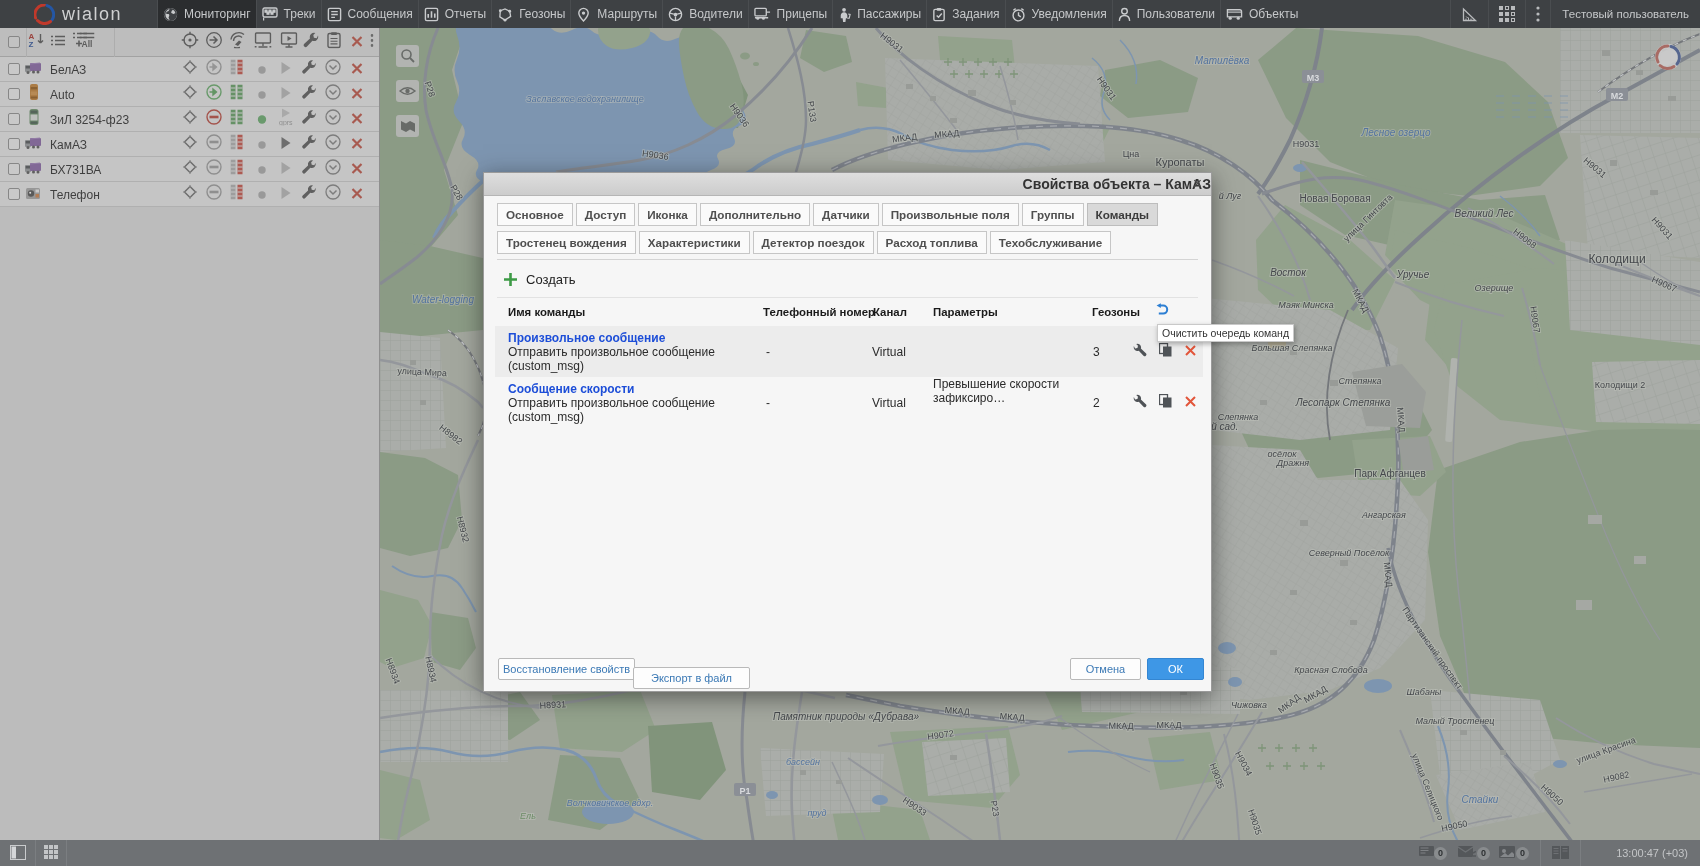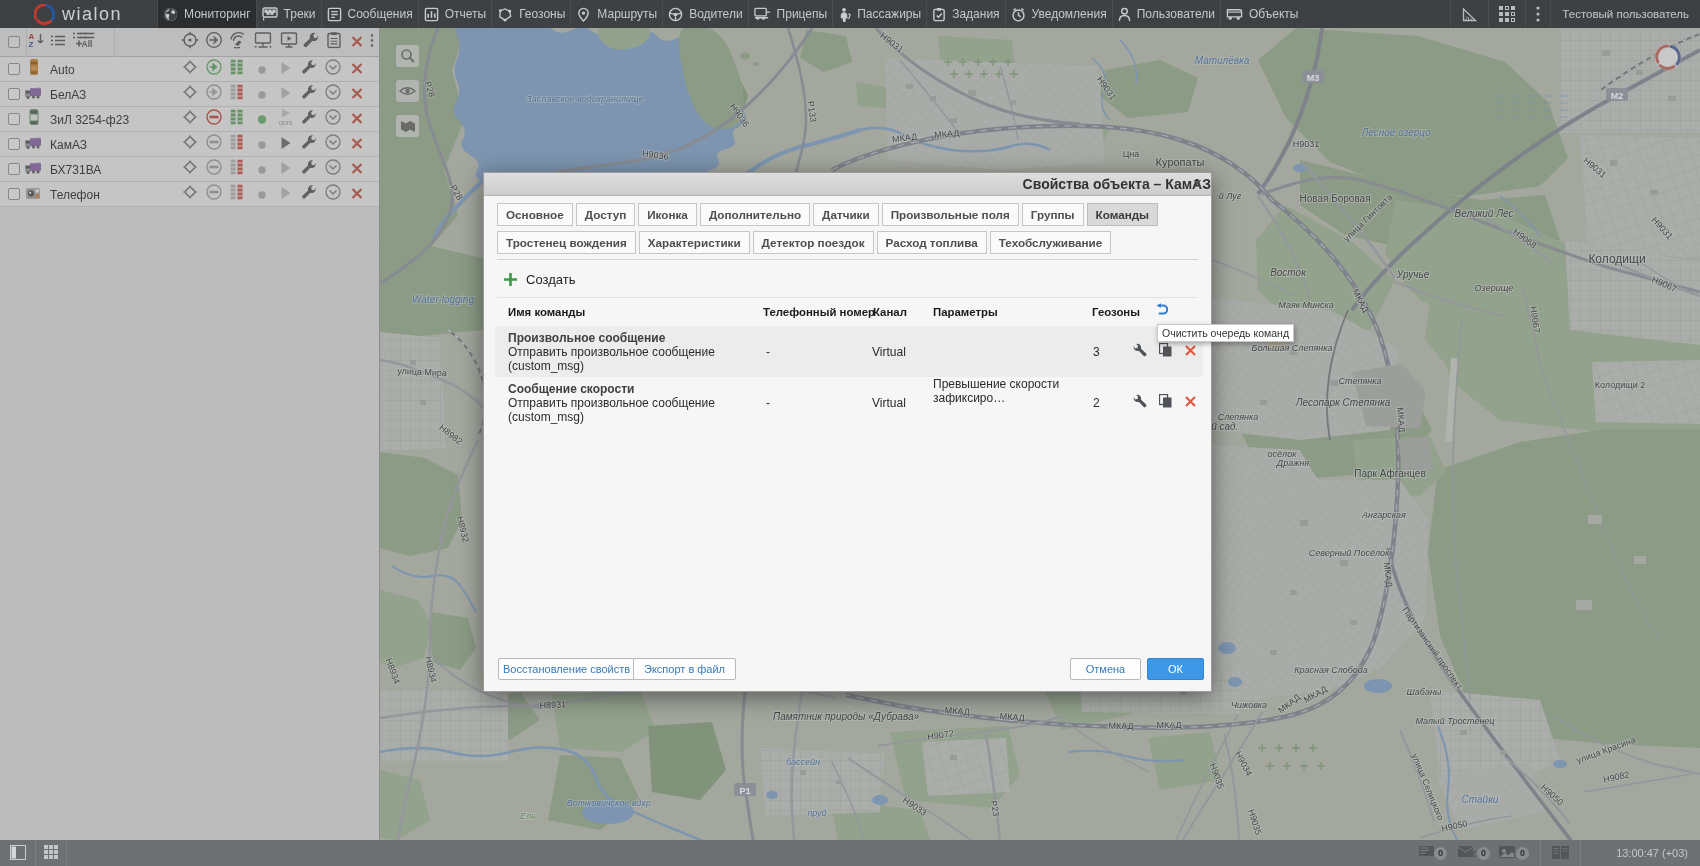--- a/index.html
+++ b/index.html
@@ -35,21 +35,21 @@
 #dtabs{padding:7px 13px 0 13px}
 .dtab{display:inline-block;height:23px;line-height:21px;padding:0 8px;border:1px solid #c6c6c6;background:#fafafa;color:#4f4f4f;font-size:11.7px;font-weight:bold;margin:0 3px 5px 0;vertical-align:top}
 .dtab.act{background:#d9d9d9;border-color:#bdbdbd;color:#3c3c3c}
 #dsep1{position:absolute;left:13px;right:13px;top:86px;border-top:1px solid #d4d4d4}
 #dcreate{position:absolute;left:20px;top:99px;font-size:13px;color:#222}
 #dsep2{position:absolute;left:13px;right:13px;top:124px;border-top:1px solid #e2e2e2}
 #dtable{position:absolute;left:11px;top:125px;width:707px;font-size:12px}
 .th{position:absolute;top:8px;font-weight:bold;color:#1a1a1a;font-size:11.4px;white-space:nowrap}
 .trow1{position:absolute;left:0px;top:28px;width:708px;height:51px;background:#ececec}
 .dcell{position:absolute;color:#2b2b2b;line-height:14px}
-.dcell b{display:block;color:#404040}
+.dcell b{display:block;color:#1d4ed8}
 
 #dfoot{position:absolute;left:0;bottom:0;width:100%;height:40px}
 .fbtn{position:absolute;height:22px;line-height:20px;white-space:nowrap;background:#fdfdfd;border:1px solid #b9b9b9;border-radius:2px;color:#3b79b5;font-size:11px;text-align:center}
 #fok{background:#3e97e6;border-color:#3486d2;color:#fff}
 
 #tooltip{position:absolute;left:1157px;top:324px;z-index:50;background:#fff;border:1px solid #c9c9c9;box-shadow:1px 2px 5px rgba(0,0,0,.3);font-size:10.5px;color:#333;padding:2px 4px;white-space:nowrap}
 
 #map{position:absolute;left:0;top:28px;z-index:1}
 .mlbl{font-size:10px;fill:#45484c;paint-order:stroke;stroke:rgba(190,193,186,.55);stroke-width:2.2px}
 .mlbl2{font-size:9px;fill:#45484c;paint-order:stroke;stroke:rgba(190,193,186,.55);stroke-width:2px}
@@ -492,59 +492,20 @@
           </svg></span>
     <span class="ic" style="left:372px"><svg width="3" height="13" viewBox="0 0 3 13">
             <circle cx="1.5" cy="1.5" r="1.4" fill="#6a6a6a"></circle>
             <circle cx="1.5" cy="6.5" r="1.4" fill="#6a6a6a"></circle>
             <circle cx="1.5" cy="11.5" r="1.4" fill="#6a6a6a"></circle>
           </svg></span>
   </div>
 
   <div class="prow">
         <span class="cb"></span>
-    <span class="ic" style="left:34px"><svg width="10" height="17" viewBox="0 0 10 17">
-            <rect x="1" y="0.5" width="8" height="16" rx="2" fill="#ab7c46"></rect>
-            <rect x="1.8" y="3.5" width="6.4" height="2.4" fill="#8a6133"></rect>
-            <rect x="1.8" y="8" width="6.4" height="3.6" fill="#b78a55"></rect>
-            <rect x="1.8" y="13" width="6.4" height="2" fill="#8a6133"></rect>
-          </svg></span>
-    <span class="nm">Auto</span>
-        <span class="ic dmd" style="left:190px"><svg width="14" height="14" viewBox="0 0 14 14">
-            <path d="M7 1.5L12.5 7L7 12.5L1.5 7z" fill="none" stroke="#6e6e6e" stroke-width="1.5"></path>
-            <path d="M7 0v2.4M7 11.6V14M0 7h2.4M11.6 7H14" stroke="#8a8a8a" stroke-width="1.2"></path>
-          </svg></span>
-    <span class="ic" style="left:214px"><svg width="16" height="16" viewBox="0 0 16 16">
-            <circle cx="8" cy="8" r="7" fill="none" stroke="#699a6b" stroke-width="1.4"></circle>
-            <path d="M3.5 8h6M7 5l3.5 3L7 11z" fill="#639565" stroke="#639565" stroke-width="1.4"></path>
-          </svg></span>
-    <span class="ic" style="left:237px"><svg width="13" height="15" viewBox="0 0 13 15">
-            <rect x="0" y="0" width="5" height="15" fill="#669166"></rect>
-            <rect x="7" y="0" width="5" height="15" fill="#669166"></rect>
-            <path d="M0 3.5h5M0 7.5h5M0 11.5h5M7 3.5h5M7 7.5h5M7 11.5h5" stroke="#c5c5c5" stroke-width="1"></path>
-          </svg></span>
-    <span class="ic" style="left:262px"><svg width="8" height="8">
-            <circle cx="4" cy="4" r="3.7" fill="#999999"></circle>
-          </svg></span>
-    <span class="ic ply" style="left:286px"><svg width="12" height="12" viewBox="0 0 12 12">
-            <path d="M1.5 0l9 6-9 6z" fill="#a2a2a2"></path>
-          </svg></span>
-        <span class="ic wr" style="left:309px"><svg width="15" height="15" viewBox="0 0 16 16">
-            <path d="M15 3.5a4.3 4.3 0 0 1-5.6 5.3L4 14.5a1.9 1.9 0 0 1-2.7-2.7L7 6.4A4.3 4.3 0 0 1 12.3 1l-2 2 .6 2.7 2.8.5z" fill="#606060"></path>
-          </svg></span>
-        <span class="ic cdn" style="left:333px"><svg width="16" height="16" viewBox="0 0 16 16">
-            <circle cx="8" cy="8" r="7" fill="none" stroke="#7d7d7d" stroke-width="1.3"></circle>
-            <path d="M4.5 6.5L8 10l3.5-3.5" fill="none" stroke="#7d7d7d" stroke-width="1.5"></path>
-          </svg></span>
-        <span class="ic xx" style="left:357px"><svg width="11" height="11" viewBox="0 0 11 11">
-            <path d="M1 1l9 9M10 1l-9 9" stroke="#a85a50" stroke-width="2.2"></path>
-          </svg></span>
-  </div>
-  <div class="prow">
-        <span class="cb"></span>
     <span class="ic trk" style="left:33px"><svg width="17" height="13" viewBox="0 0 17 13">
             <rect x="0.5" y="4" width="6" height="7" rx="1" fill="#8c8e90"></rect>
             <rect x="1.2" y="5" width="4.5" height="2.5" fill="#5a5c5e"></rect>
             <rect x="5.5" y="2" width="11" height="8" rx="1" fill="#816896"></rect>
             <path d="M5.5 3l10-1" stroke="#937da6" stroke-width="1.2"></path>
             <circle cx="3.5" cy="11.5" r="1.5" fill="#606060"></circle>
             <circle cx="9" cy="11" r="1.5" fill="#606060"></circle>
             <circle cx="13.5" cy="11" r="1.5" fill="#606060"></circle>
           </svg></span>
     <span class="nm">БелАЗ</span>
@@ -552,20 +513,59 @@
             <path d="M7 1.5L12.5 7L7 12.5L1.5 7z" fill="none" stroke="#6e6e6e" stroke-width="1.5"></path>
             <path d="M7 0v2.4M7 11.6V14M0 7h2.4M11.6 7H14" stroke="#8a8a8a" stroke-width="1.2"></path>
           </svg></span>
     <span class="ic" style="left:214px"><svg width="16" height="16" viewBox="0 0 16 16">
             <circle cx="8" cy="8" r="7" fill="none" stroke="#8f8f8f" stroke-width="1.4"></circle>
             <path d="M3.5 8h6M7 5l3.5 3L7 11z" fill="#969696" stroke="#969696" stroke-width="1.4"></path>
           </svg></span>
     <span class="ic brgr" style="left:237px"><svg width="13" height="15" viewBox="0 0 13 15">
             <rect x="0" y="0" width="5" height="15" fill="#9d9d9d"></rect>
             <rect x="7" y="0" width="5" height="15" fill="#ad5a52"></rect>
+            <path d="M0 3.5h5M0 7.5h5M0 11.5h5M7 3.5h5M7 7.5h5M7 11.5h5" stroke="#c5c5c5" stroke-width="1"></path>
+          </svg></span>
+    <span class="ic" style="left:262px"><svg width="8" height="8">
+            <circle cx="4" cy="4" r="3.7" fill="#999999"></circle>
+          </svg></span>
+    <span class="ic ply" style="left:286px"><svg width="12" height="12" viewBox="0 0 12 12">
+            <path d="M1.5 0l9 6-9 6z" fill="#a2a2a2"></path>
+          </svg></span>
+        <span class="ic wr" style="left:309px"><svg width="15" height="15" viewBox="0 0 16 16">
+            <path d="M15 3.5a4.3 4.3 0 0 1-5.6 5.3L4 14.5a1.9 1.9 0 0 1-2.7-2.7L7 6.4A4.3 4.3 0 0 1 12.3 1l-2 2 .6 2.7 2.8.5z" fill="#606060"></path>
+          </svg></span>
+        <span class="ic cdn" style="left:333px"><svg width="16" height="16" viewBox="0 0 16 16">
+            <circle cx="8" cy="8" r="7" fill="none" stroke="#7d7d7d" stroke-width="1.3"></circle>
+            <path d="M4.5 6.5L8 10l3.5-3.5" fill="none" stroke="#7d7d7d" stroke-width="1.5"></path>
+          </svg></span>
+        <span class="ic xx" style="left:357px"><svg width="11" height="11" viewBox="0 0 11 11">
+            <path d="M1 1l9 9M10 1l-9 9" stroke="#a85a50" stroke-width="2.2"></path>
+          </svg></span>
+  </div>
+  <div class="prow">
+        <span class="cb"></span>
+    <span class="ic" style="left:34px"><svg width="10" height="17" viewBox="0 0 10 17">
+            <rect x="1" y="0.5" width="8" height="16" rx="2" fill="#ab7c46"></rect>
+            <rect x="1.8" y="3.5" width="6.4" height="2.4" fill="#8a6133"></rect>
+            <rect x="1.8" y="8" width="6.4" height="3.6" fill="#b78a55"></rect>
+            <rect x="1.8" y="13" width="6.4" height="2" fill="#8a6133"></rect>
+          </svg></span>
+    <span class="nm">Auto</span>
+        <span class="ic dmd" style="left:190px"><svg width="14" height="14" viewBox="0 0 14 14">
+            <path d="M7 1.5L12.5 7L7 12.5L1.5 7z" fill="none" stroke="#6e6e6e" stroke-width="1.5"></path>
+            <path d="M7 0v2.4M7 11.6V14M0 7h2.4M11.6 7H14" stroke="#8a8a8a" stroke-width="1.2"></path>
+          </svg></span>
+    <span class="ic" style="left:214px"><svg width="16" height="16" viewBox="0 0 16 16">
+            <circle cx="8" cy="8" r="7" fill="none" stroke="#699a6b" stroke-width="1.4"></circle>
+            <path d="M3.5 8h6M7 5l3.5 3L7 11z" fill="#639565" stroke="#639565" stroke-width="1.4"></path>
+          </svg></span>
+    <span class="ic" style="left:237px"><svg width="13" height="15" viewBox="0 0 13 15">
+            <rect x="0" y="0" width="5" height="15" fill="#669166"></rect>
+            <rect x="7" y="0" width="5" height="15" fill="#669166"></rect>
             <path d="M0 3.5h5M0 7.5h5M0 11.5h5M7 3.5h5M7 7.5h5M7 11.5h5" stroke="#c5c5c5" stroke-width="1"></path>
           </svg></span>
     <span class="ic" style="left:262px"><svg width="8" height="8">
             <circle cx="4" cy="4" r="3.7" fill="#999999"></circle>
           </svg></span>
     <span class="ic ply" style="left:286px"><svg width="12" height="12" viewBox="0 0 12 12">
             <path d="M1.5 0l9 6-9 6z" fill="#a2a2a2"></path>
           </svg></span>
         <span class="ic wr" style="left:309px"><svg width="15" height="15" viewBox="0 0 16 16">
             <path d="M15 3.5a4.3 4.3 0 0 1-5.6 5.3L4 14.5a1.9 1.9 0 0 1-2.7-2.7L7 6.4A4.3 4.3 0 0 1 12.3 1l-2 2 .6 2.7 2.8.5z" fill="#606060"></path>
@@ -842,19 +842,19 @@
         <span style="position:absolute;left:664px;top:96px"><svg width="13" height="14" viewBox="0 0 13 14">
             <rect x="0.5" y="0.5" width="8" height="10" fill="none" stroke="#4f5357" stroke-width="1.3"></rect>
             <rect x="4" y="3.5" width="8.5" height="10" fill="#4f5357"></rect>
           </svg></span>
         <span style="position:absolute;left:690px;top:98px"><svg width="11" height="11" viewBox="0 0 11 11">
             <path d="M1 1l9 9M10 1l-9 9" stroke="#e2553a" stroke-width="2"></path>
           </svg></span>
   </div>
   <div id="dfoot">
     <span class="fbtn" style="left:14px;bottom:11px;padding:0 4px">Восстановление свойств</span>
-    <span class="fbtn" style="left:149px;bottom:11px;padding:0 10px">Экспорт в файл</span>
+    <span class="fbtn" style="left:149px;bottom:2px;padding:0 17px">Экспорт в файл</span>
     <span class="fbtn" style="right:70px;bottom:11px;width:71px">Отмена</span>
     <span class="fbtn" id="fok" style="right:7px;bottom:11px;width:57px">ОК</span>
   </div>
 </div>
 <div id="tooltip">Очистить очередь команд</div>
 </div>
 
 </body></html>

